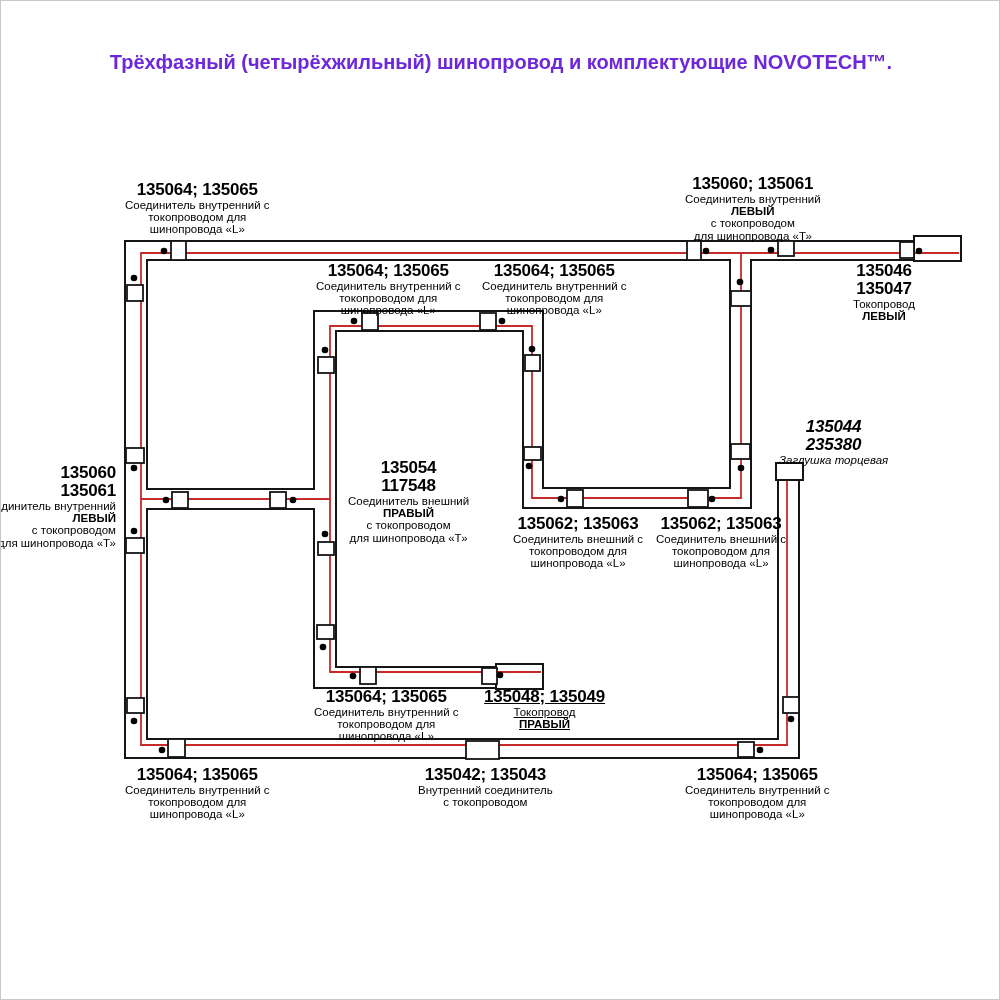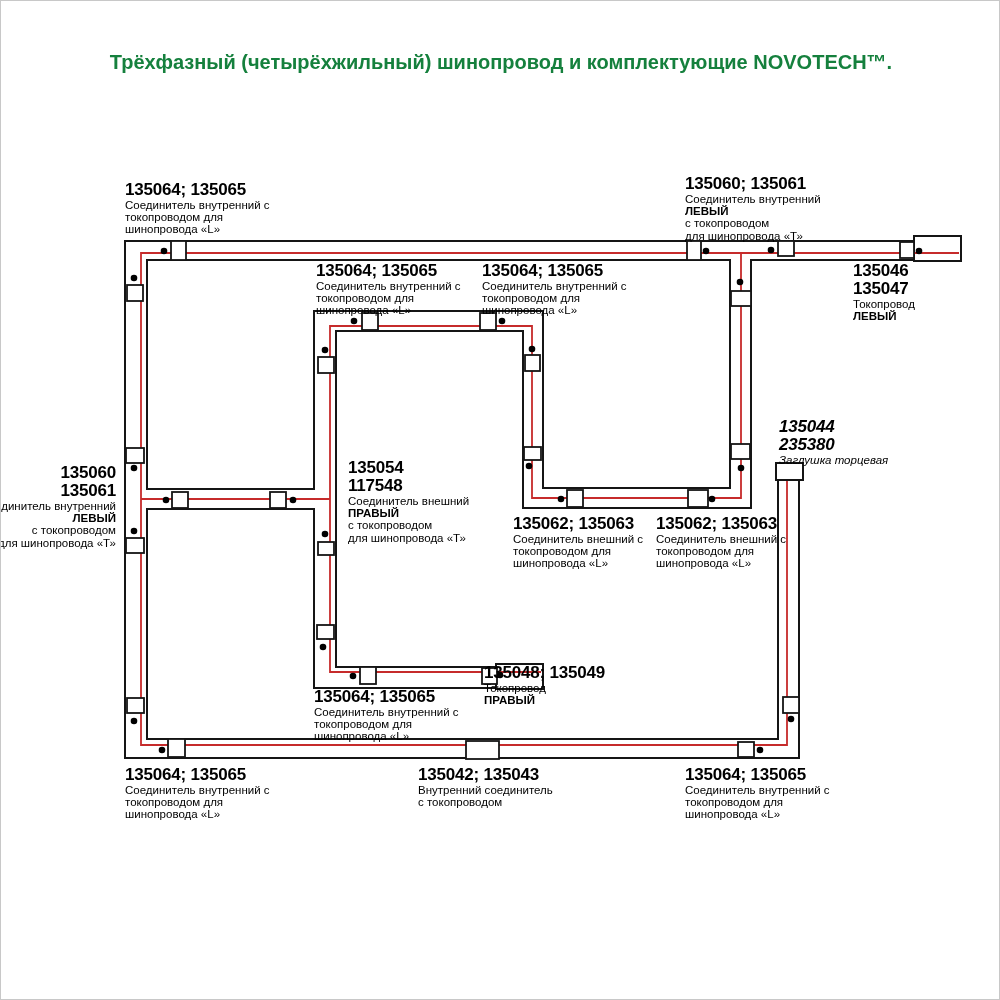--- a/index.html
+++ b/index.html
@@ -1,22 +1,22 @@
 <!DOCTYPE html>
 <html><head>
 <meta charset="utf-8">
 <style>
   html,body{margin:0;padding:0;background:#fff;}
   .page{position:relative;width:1000px;height:1000px;background:#fff;
         border:1px solid #c8c8c8;box-sizing:border-box;overflow:hidden;
         font-family:"Liberation Sans",sans-serif;}
   .heading{position:absolute;left:0;top:44px;width:1000px;text-align:center;
-           font-weight:700;font-size:20px;line-height:34px;color:#15803d;}
+           font-weight:700;font-size:20px;line-height:34px;color:#6d28d9;}
   #diagram{position:absolute;left:0;top:0;}
-  .lbl{position:absolute;color:#000;white-space:nowrap;}
+  .lbl{position:absolute;color:#000;white-space:nowrap;text-align:center;}
   .lbl .num{font-size:17px;font-weight:700;line-height:18px;letter-spacing:-0.2px;}
   .lbl .desc{font-size:11.5px;line-height:12.2px;font-weight:400;}
   .lbl .desc.b{font-weight:700;}
   .lbl.right{text-align:right;}
 </style>
 </head>
 <body>
 
 <div class="page">
   <div class="heading">
@@ -150,21 +150,21 @@
         <div class="num">135044</div>
         <div class="num">235380</div>
         <div class="desc">Заглушка торцевая</div>
       </div>
       <div class="lbl" style="left: 313px; top: 687px;">
         <div class="num">135064; 135065</div>
         <div class="desc">Соединитель внутренний с</div>
         <div class="desc">токопроводом для</div>
         <div class="desc">шинопровода «L»</div>
       </div>
-      <div class="lbl" style="left: 483px; top: 663px;">
+      <div class="lbl" style="left: 483px; top: 687px; text-decoration: underline;">
         <div class="num">135048; 135049</div>
         <div class="desc">Токопровод</div>
         <div class="desc b">ПРАВЫЙ</div>
       </div>
       <div class="lbl" style="left: 124px; top: 765px;">
         <div class="num">135064; 135065</div>
         <div class="desc">Соединитель внутренний с</div>
         <div class="desc">токопроводом для</div>
         <div class="desc">шинопровода «L»</div>
       </div>

